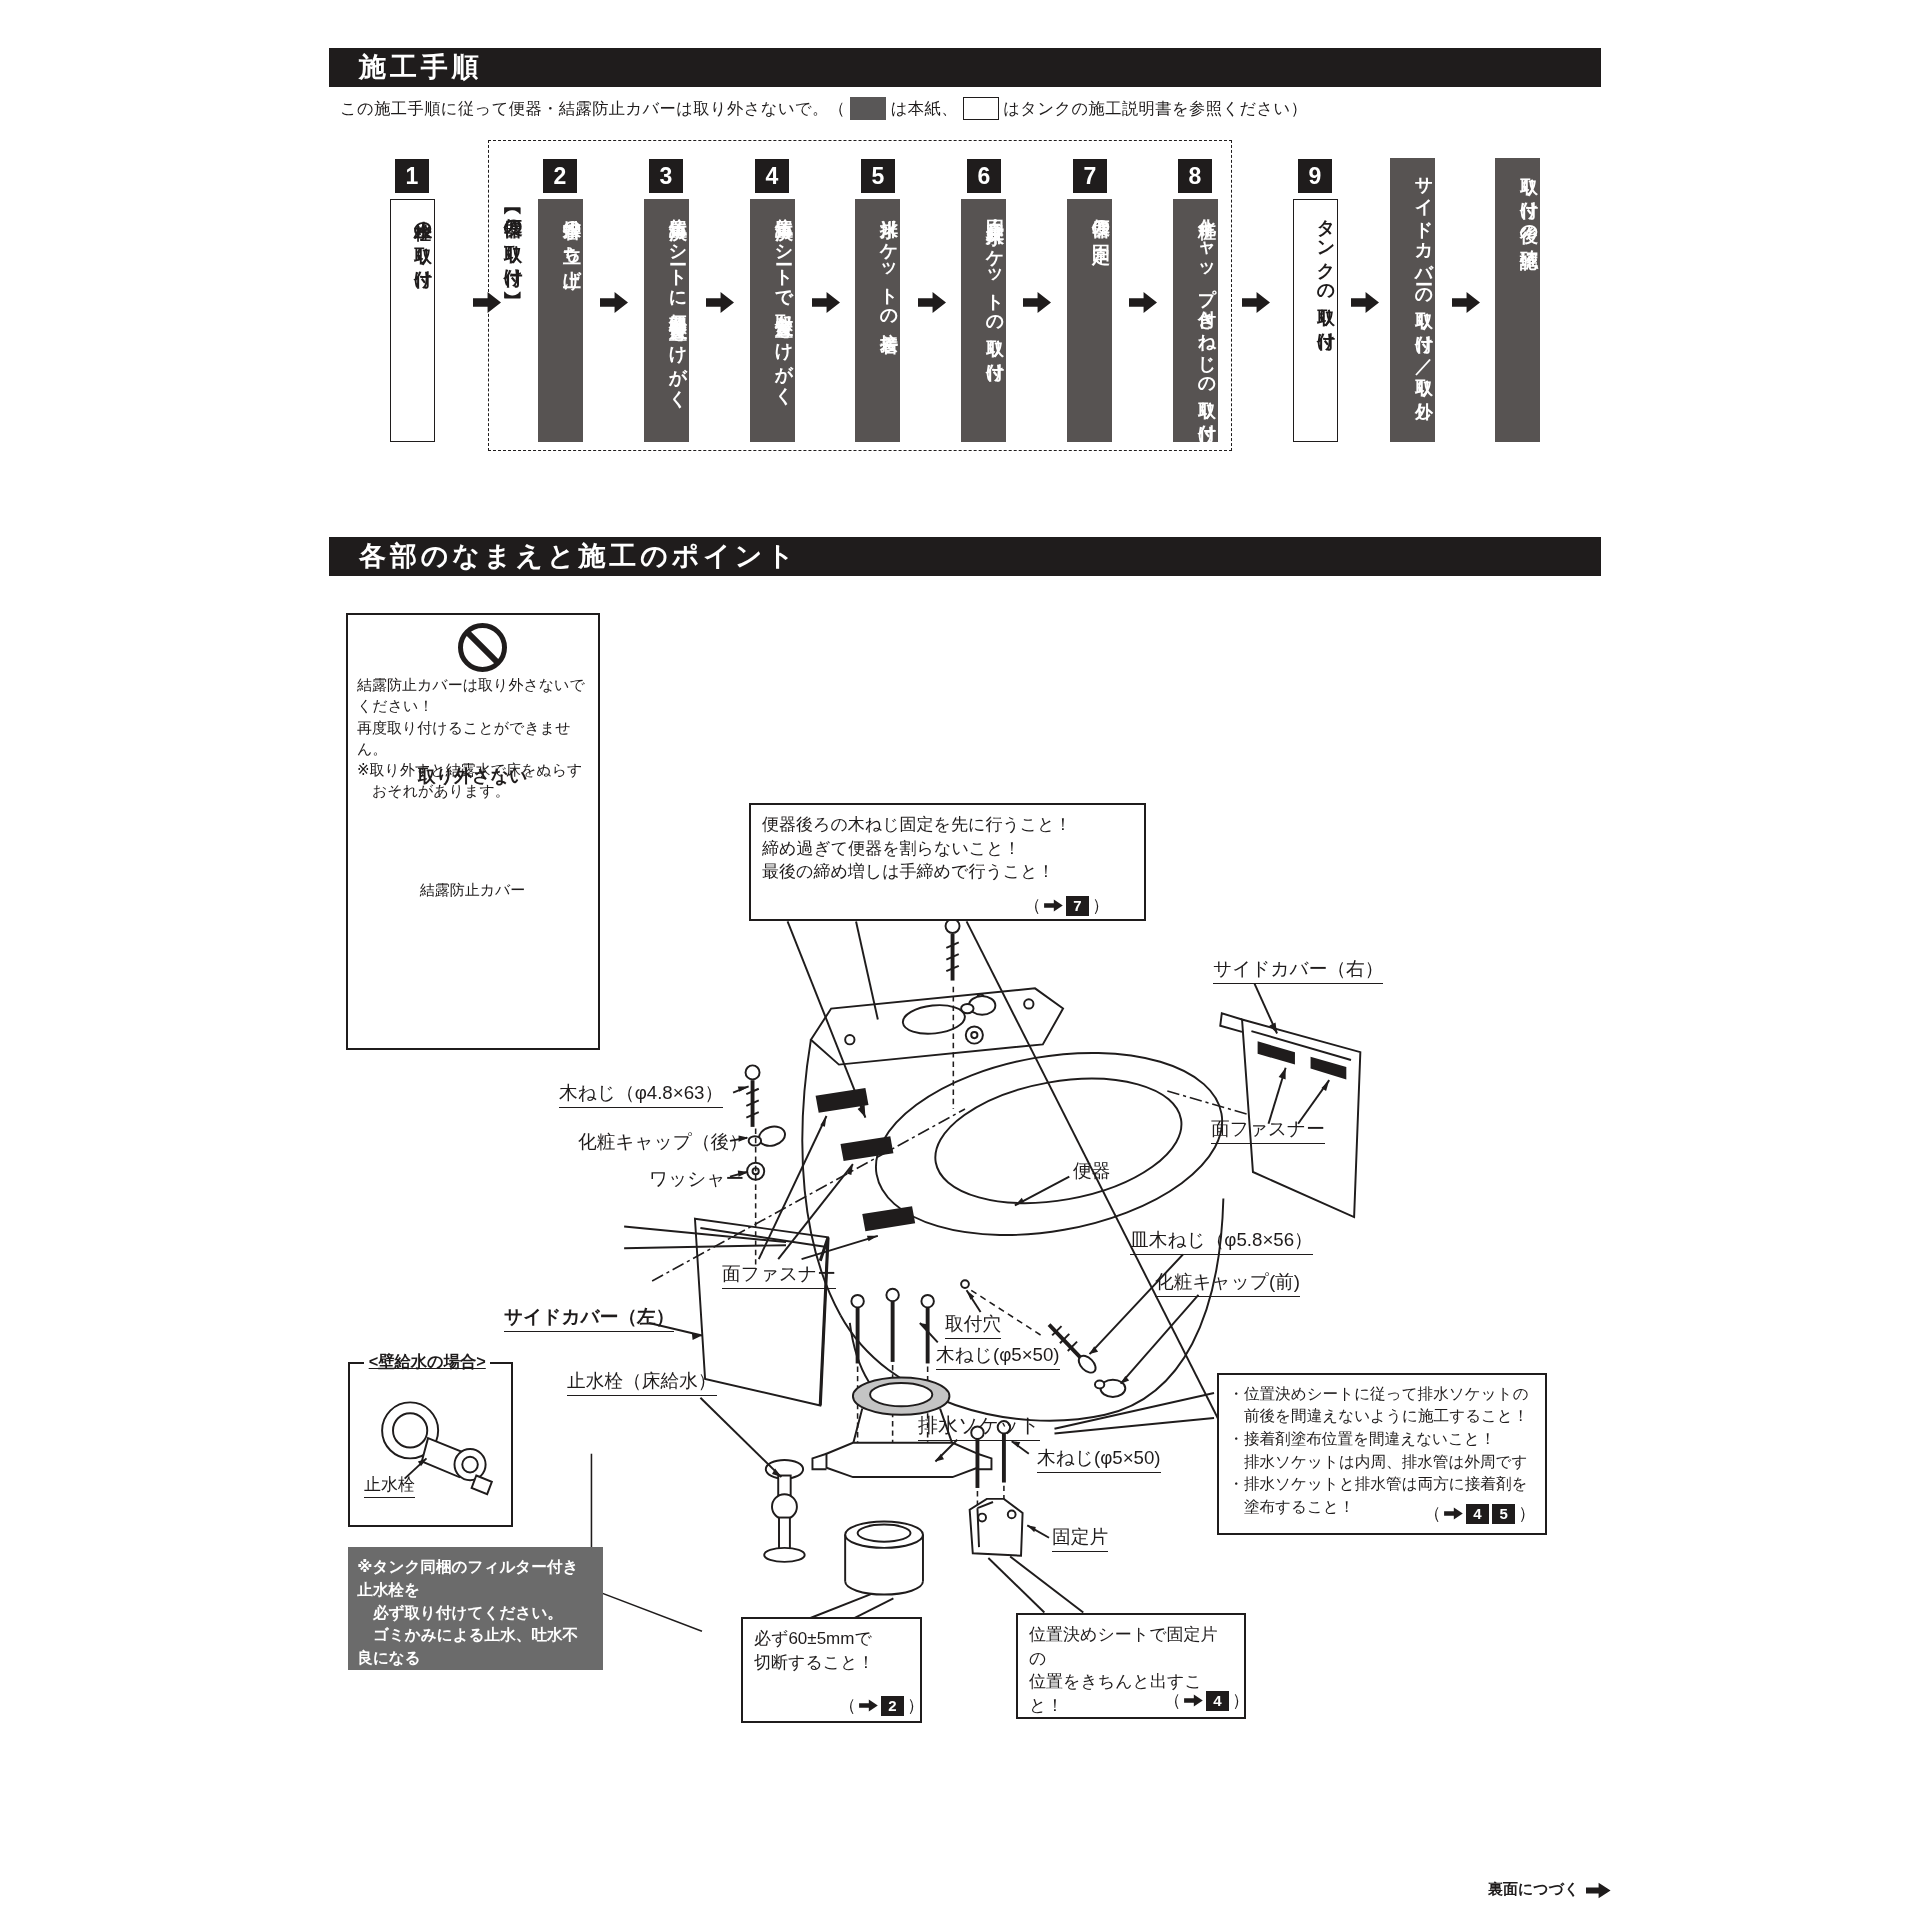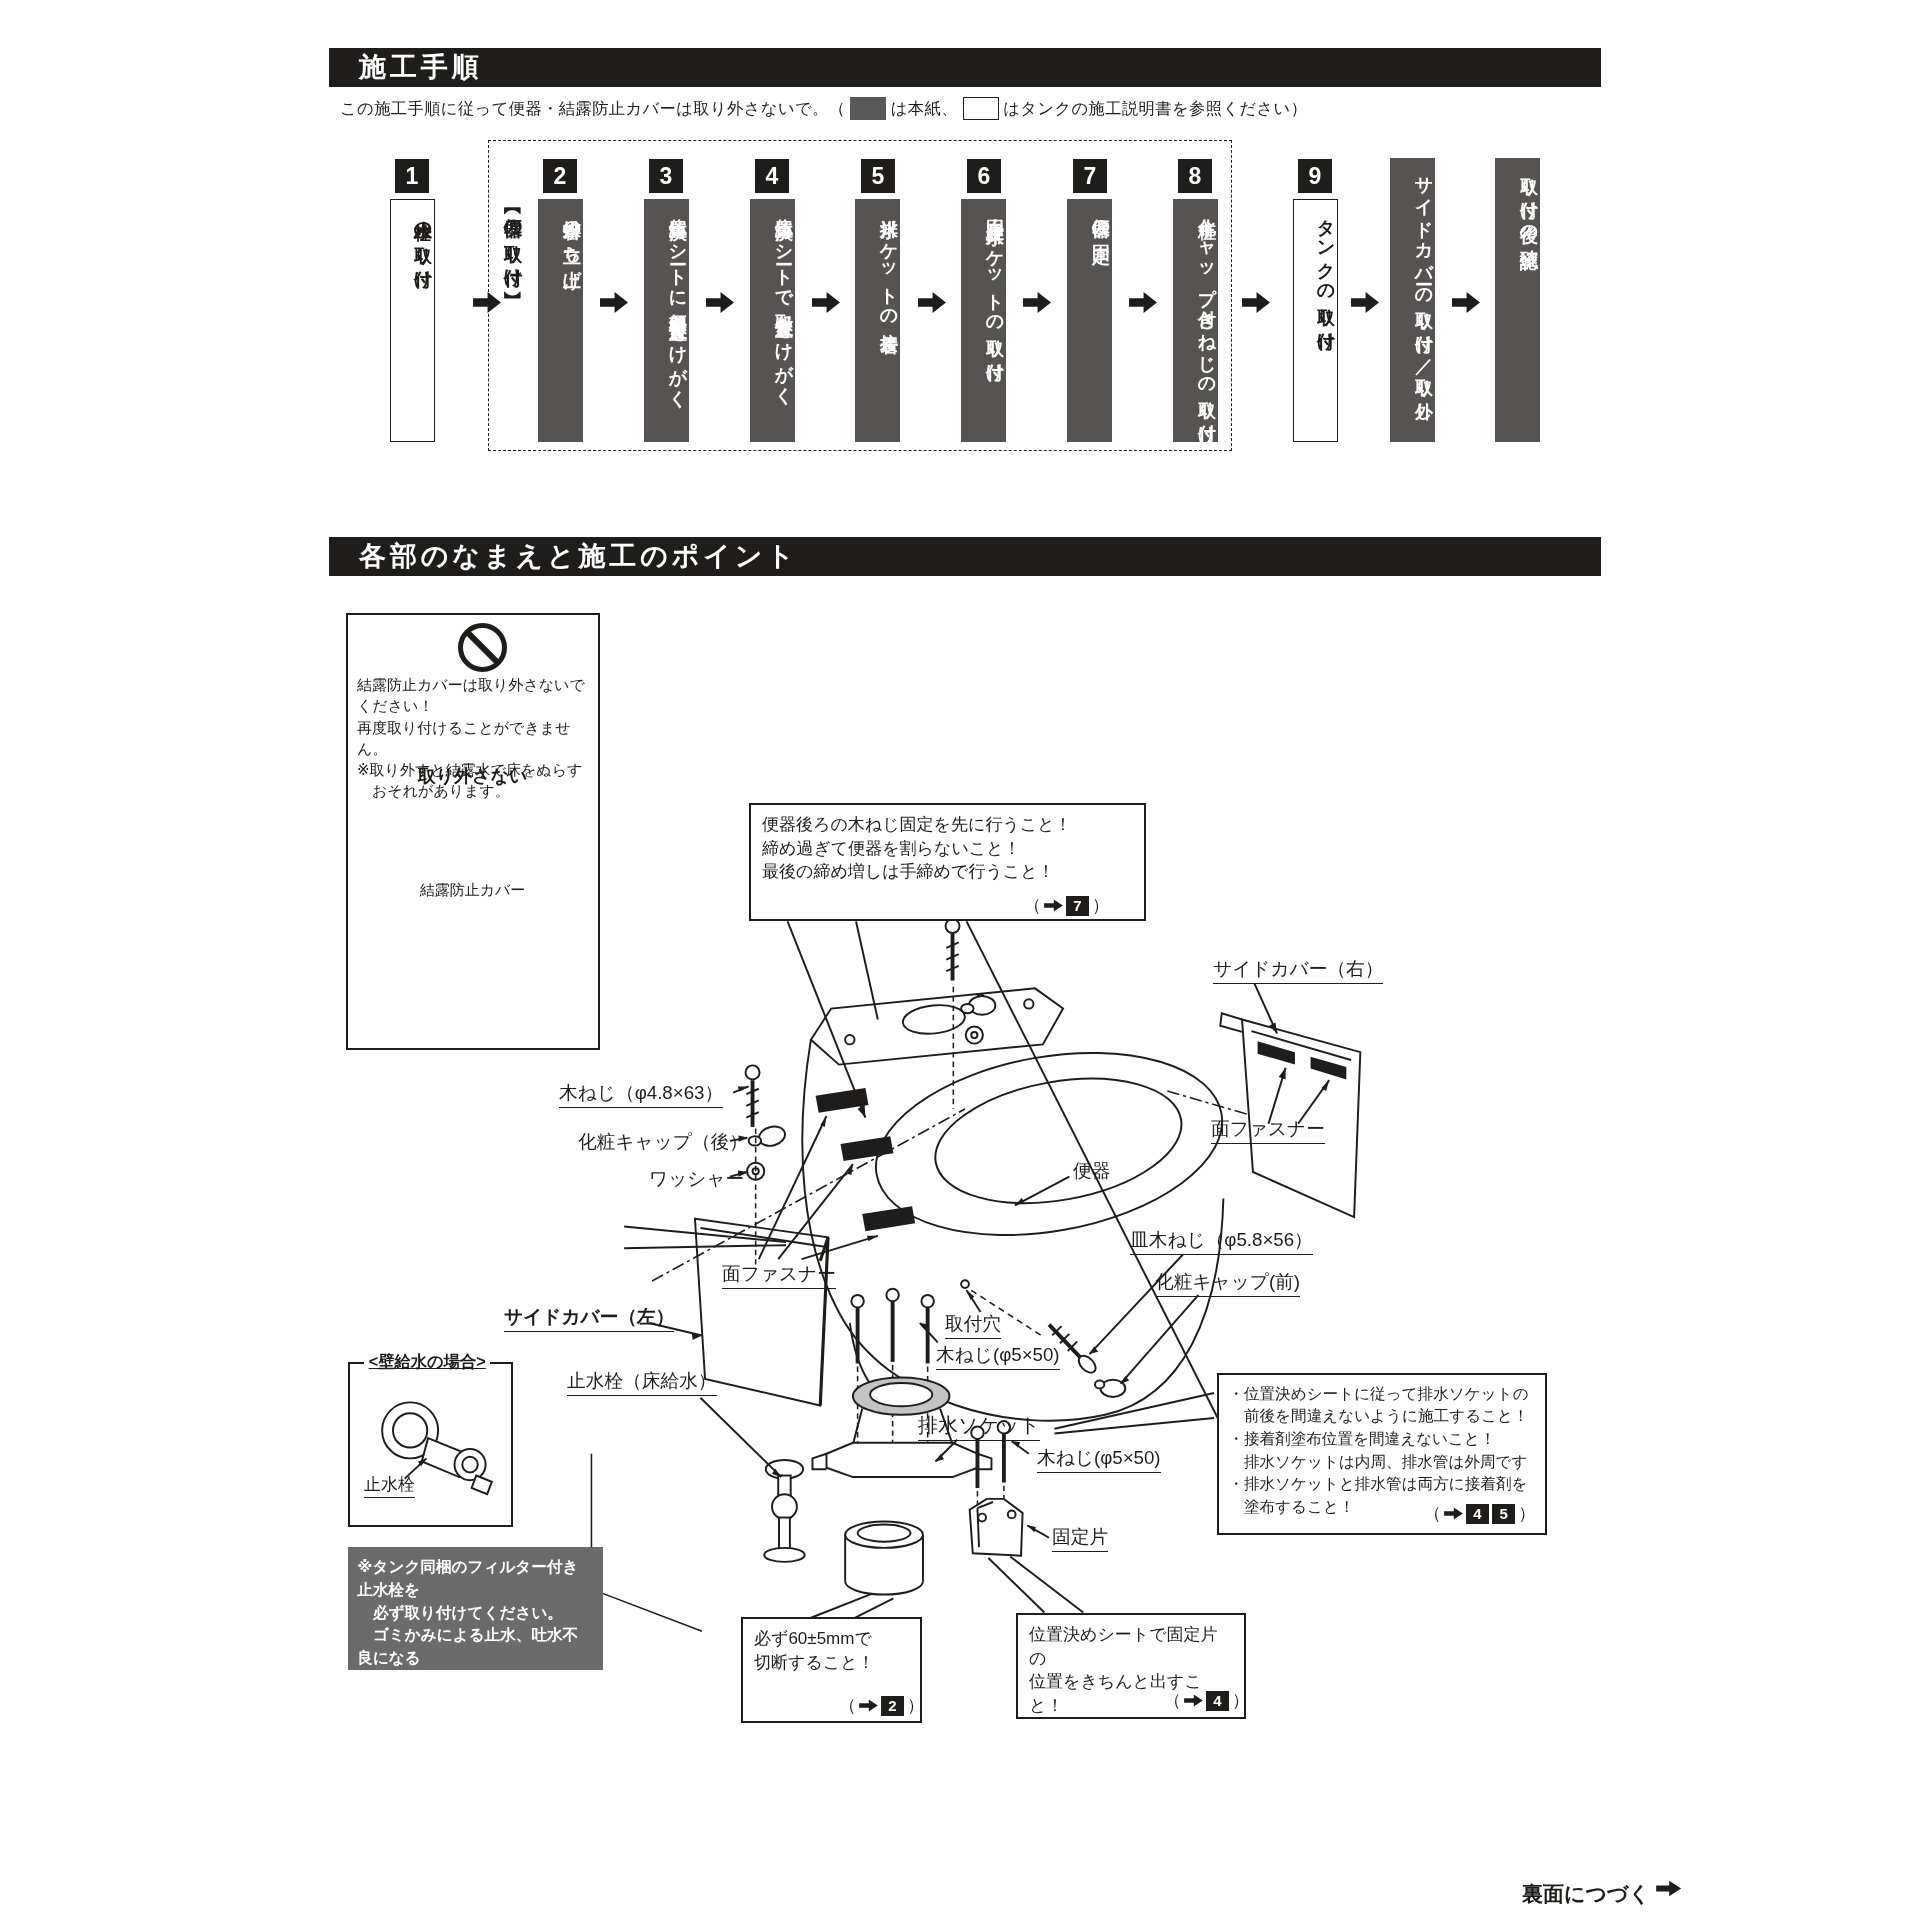--- a/index.html
+++ b/index.html
@@ -34,21 +34,21 @@
   .lbl.u{border-bottom:1.6px solid #1f1c1c;padding-bottom:1px;}
   .lbl.b{font-weight:700;}
   .warnbox{position:absolute;left:346px;top:613px;width:254px;height:437px;border:2.3px solid #1f1c1c;box-sizing:border-box;background:#fff;}
   .noicon{position:absolute;left:458px;top:623px;width:39px;height:39px;border:5.4px solid #1f1c1c;border-radius:50%;}
   .noicon .slash{position:absolute;left:-1.6px;top:16.3px;width:42px;height:6.2px;background:#1f1c1c;transform:rotate(45deg);}
   .warntext{position:absolute;left:357px;top:674px;width:233px;font-size:15px;line-height:1.42;white-space:pre-line;}
   .graynote{position:absolute;left:348px;top:1547px;width:255px;height:123px;background:#6b6b6b;color:#fff;
             font-size:15.6px;font-weight:700;line-height:1.45;padding:9.3px 9.3px;box-sizing:border-box;white-space:pre-line;}
   .wallbox{position:absolute;left:348px;top:1362px;width:165px;height:165px;border:2.3px solid #1f1c1c;box-sizing:border-box;}
   .walllabel{position:absolute;left:364px;top:1351px;background:#fff;padding:0 4.7px;font-size:16.3px;font-weight:600;white-space:nowrap;text-decoration:underline;}
-  .cont{position:absolute;left:1488px;top:1880px;display:flex;align-items:flex-start;gap:6.2px;font-size:21px;font-weight:700;margin-left:34px;}
+  .cont{position:absolute;left:1488px;top:1880px;display:flex;align-items:flex-end;gap:6.2px;font-size:15px;font-weight:700;}
   .cont .ai{width:25px;height:17px;}
   svg{position:absolute;left:0;top:0;}
   .ctr{text-align:center;}
 </style>
 </head>
 <body>
 
 <div id="canvas">
 
   <svg width="1930" height="1930" viewBox="0 0 2480 2480" fill="none" stroke="#1f1c1c" stroke-width="2.5">

